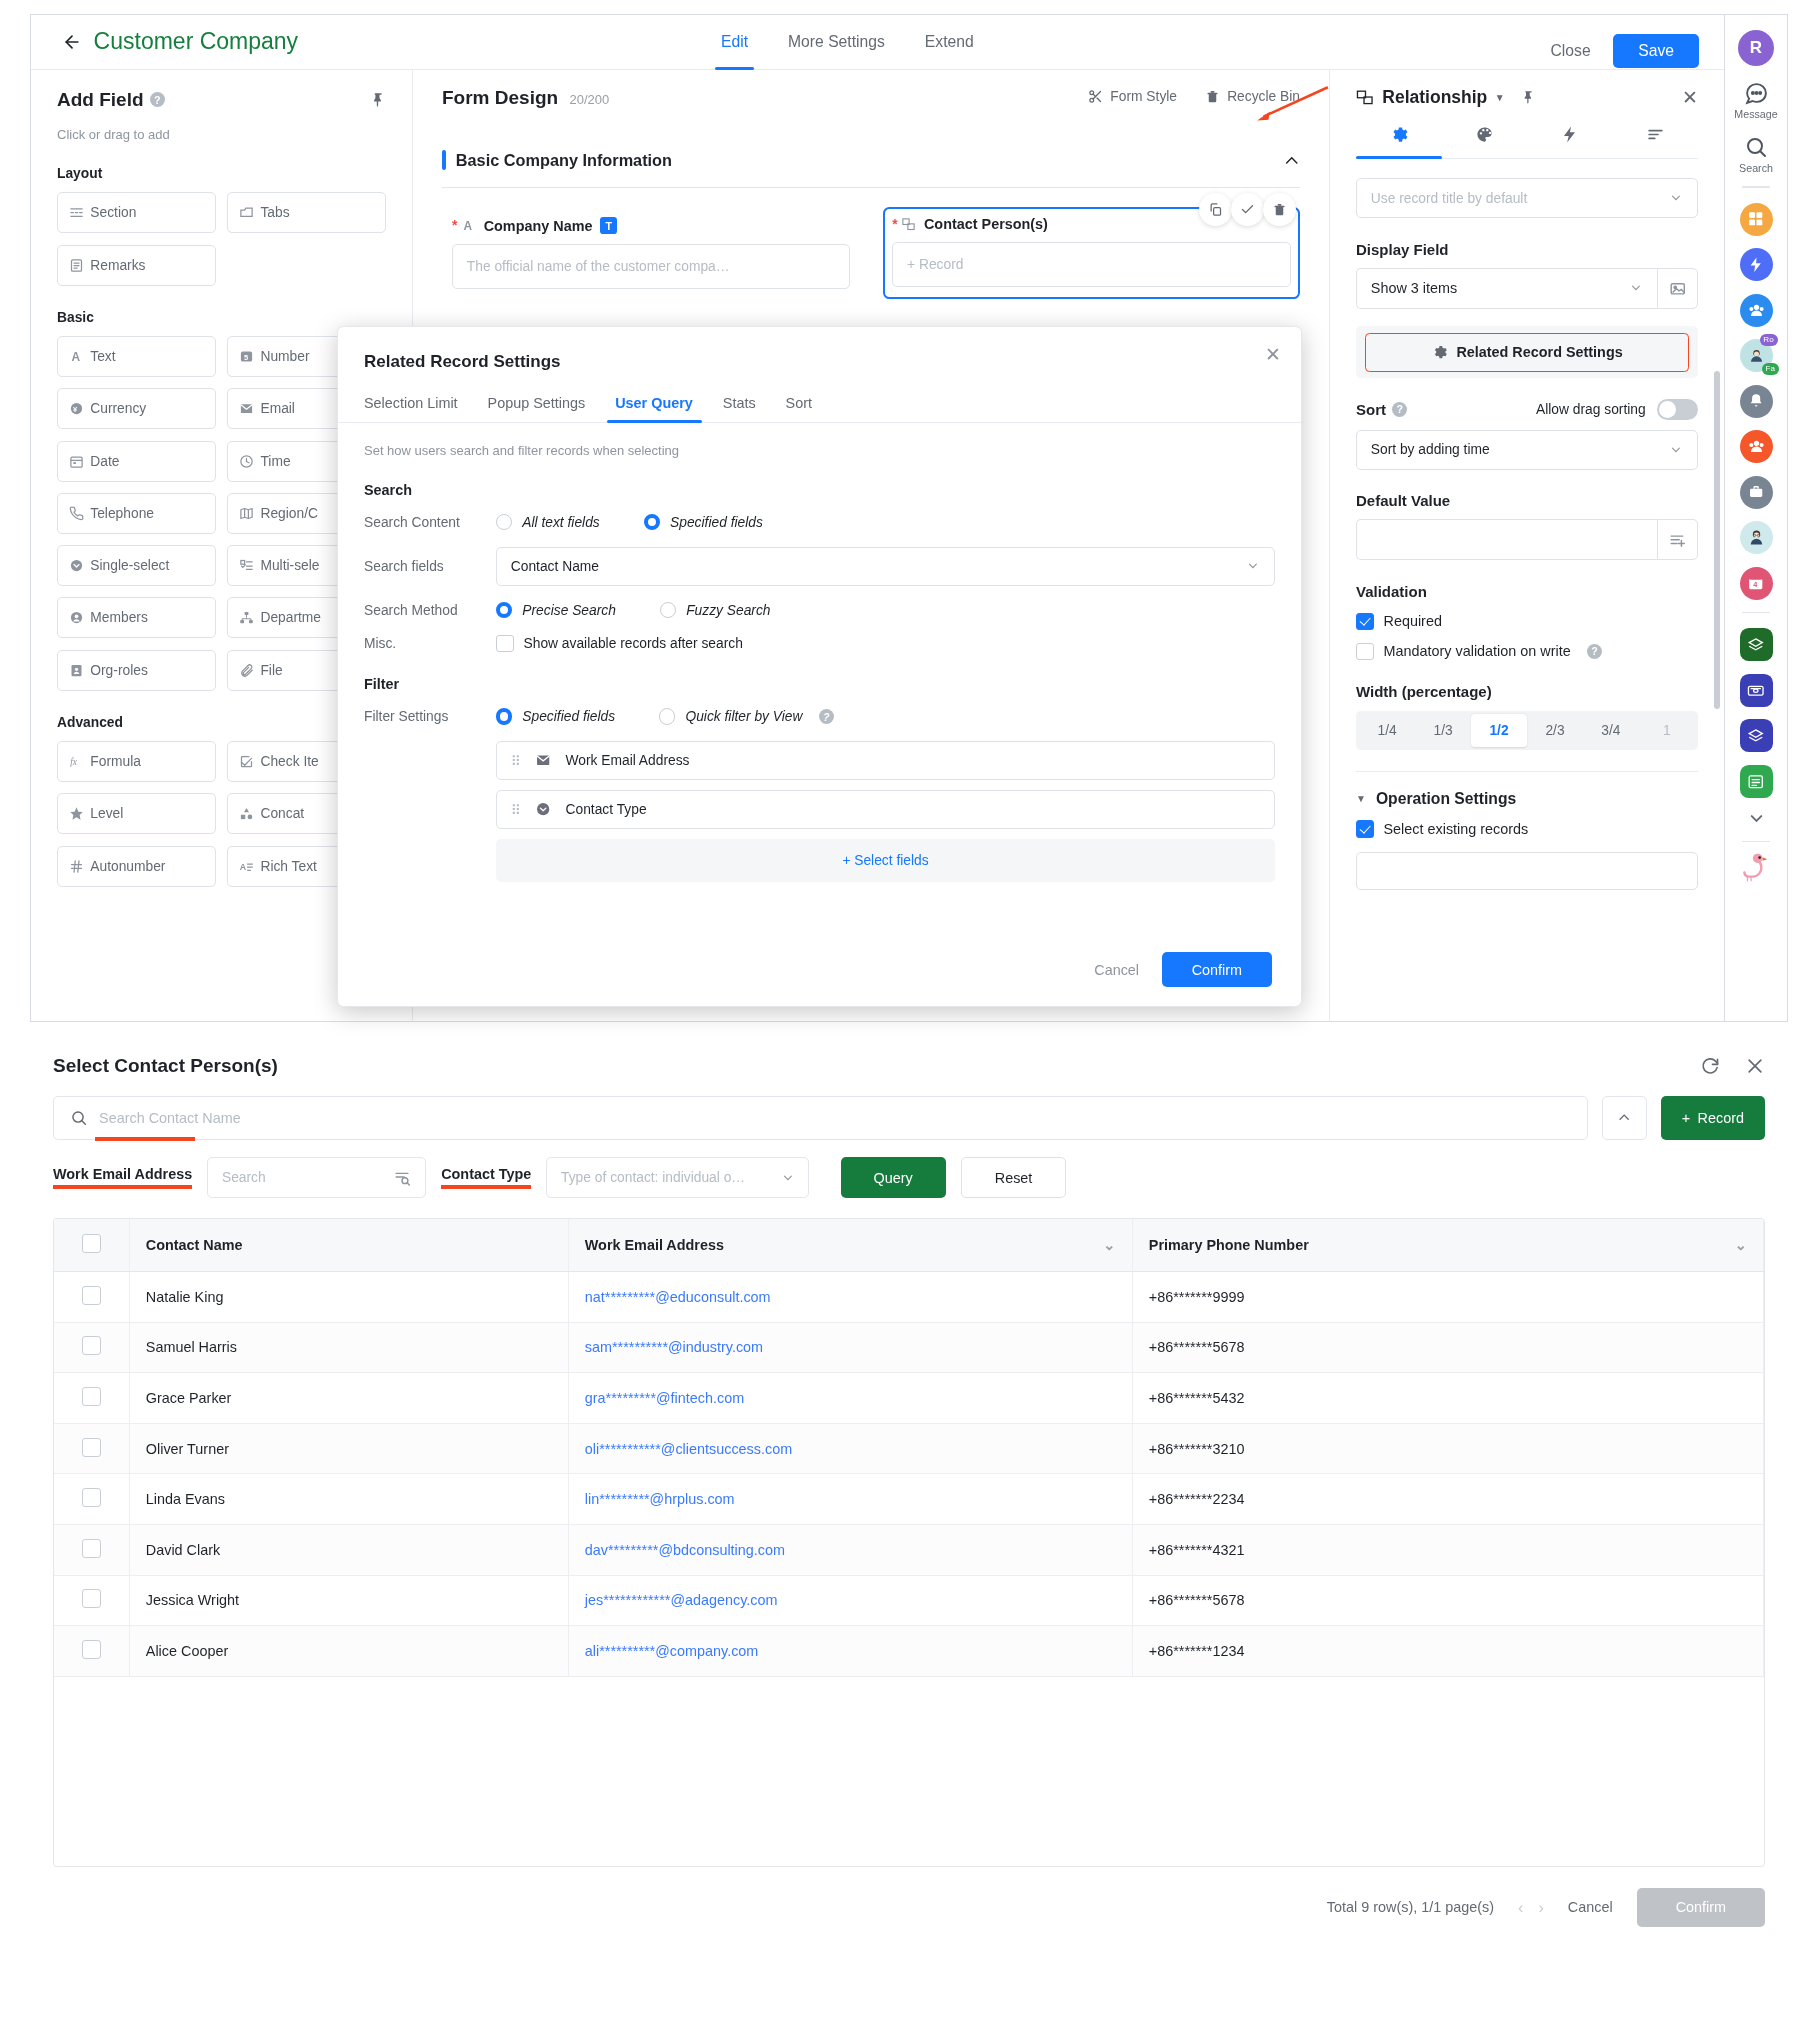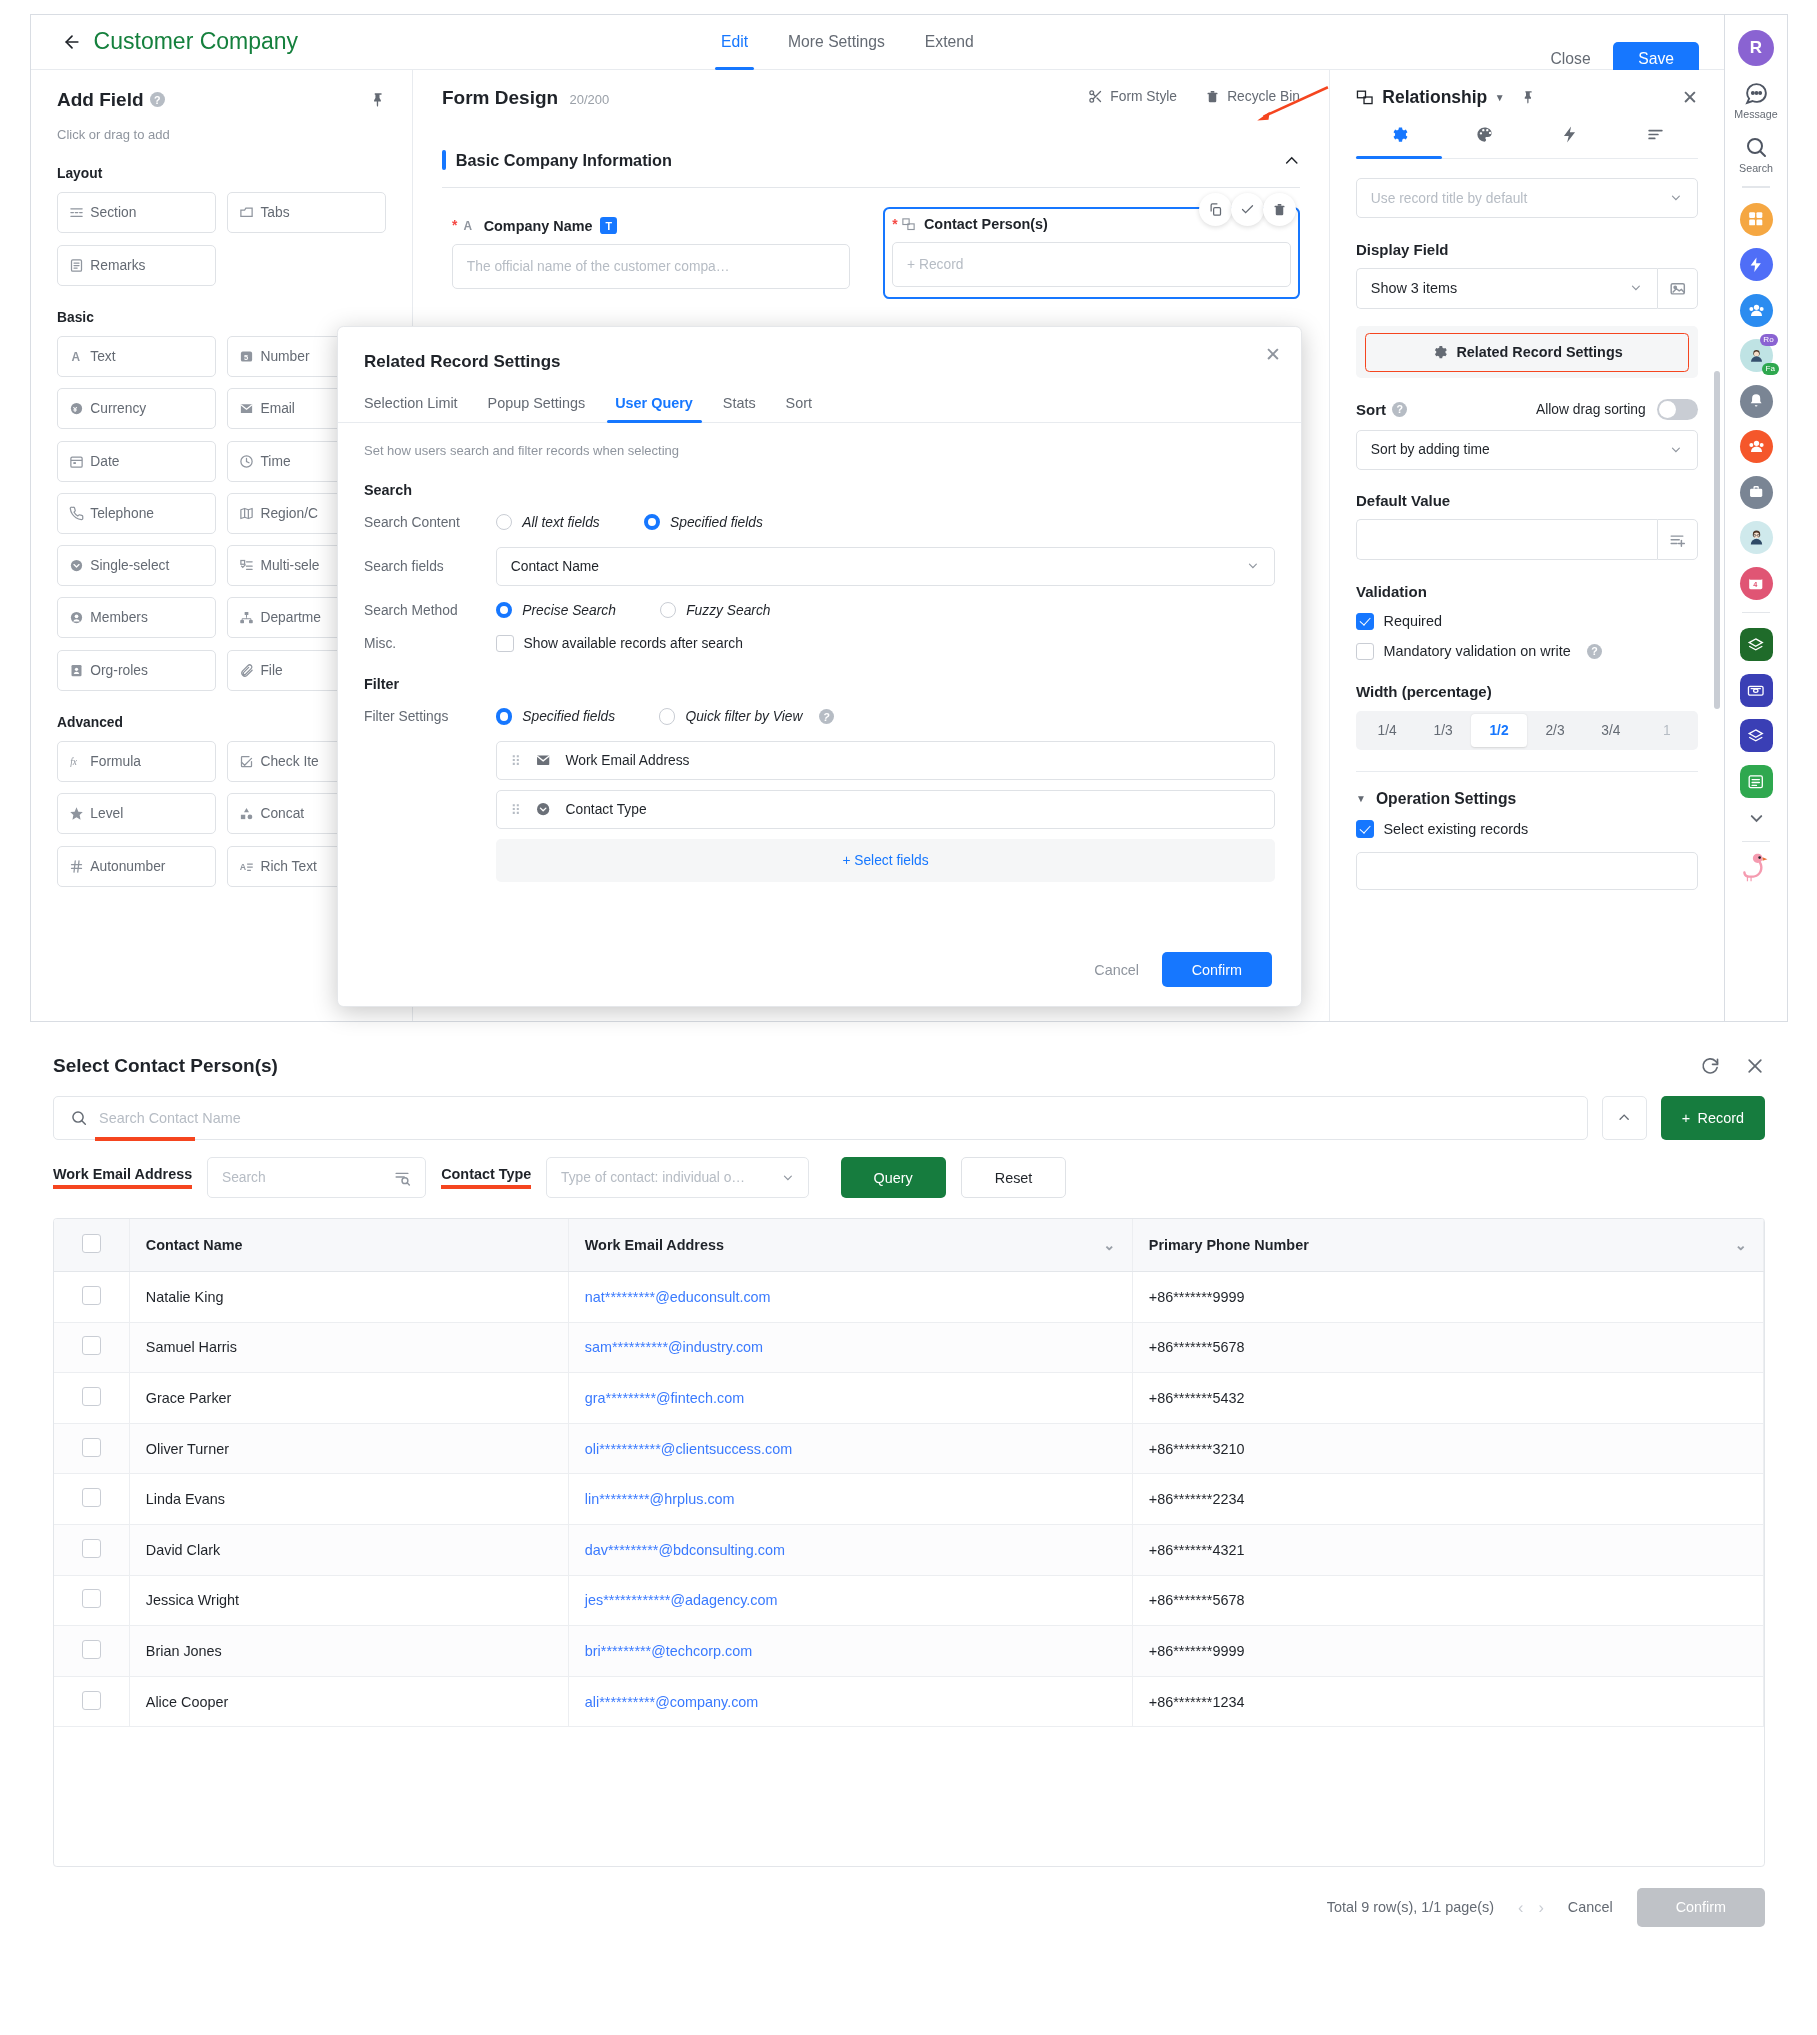--- a/index.html
+++ b/index.html
@@ -33,21 +33,21 @@
   .header-tabs { position: absolute; left: 670px; top: 0; height: 55px; display: flex; gap: 0; }
   .header-tab {
     height: 55px; display: flex; align-items: center; padding: 0 20px;
     font-size: 15.7px; color: #646a73; cursor: pointer; position: relative;
   }
   .header-tab.active { color: #1677ff; }
   .header-tab.active::after {
     content: ''; position: absolute; left: 13.8px; right: 13.8px; bottom: 0;
     height: 3.1px; background: #1677ff; border-radius: 1.9px;
   }
-  .header-right { position: absolute; right: 0; top: 17px; height: 55px; display: flex; align-items: center; gap: 0; }
+  .header-right { position: absolute; right: 0; top: 9px; height: 55px; display: flex; align-items: center; gap: 0; }
   .btn-close-text {
     font-size: 15.7px; color: #646a73; padding: 0 22.6px; cursor: pointer;
   }
   .btn-save {
     background: #1677ff; color: #fff; font-size: 15.7px;
     padding: 8.1px 25px; border-radius: 5px; border: none; cursor: pointer;
     margin-right: 25px;
   }
 
   .app-body { display: flex; height: calc(1008px - 55px); }
@@ -1266,26 +1266,20 @@
             <td>+86*******4321</td>
           </tr>
         <tr>
             <td class="cb-col"><span class="cb"></span></td>
             <td>Jessica Wright</td>
             <td class="email">jes************@adagency.com</td>
             <td>+86*******5678</td>
           </tr>
         <tr>
             <td class="cb-col"><span class="cb"></span></td>
-            <td>Brian Jones</td>
-            <td class="email">bri*********@techcorp.com</td>
-            <td>+86*******9999</td>
-          </tr>
-        <tr>
-            <td class="cb-col"><span class="cb"></span></td>
             <td>Alice Cooper</td>
             <td class="email">ali**********@company.com</td>
             <td>+86*******1234</td>
           </tr>
       </tbody>
     </table>
   </div>
 
   <div class="bp-footer">
     <div class="bp-total">Total 9 row(s), 1/1 page(s)</div>

